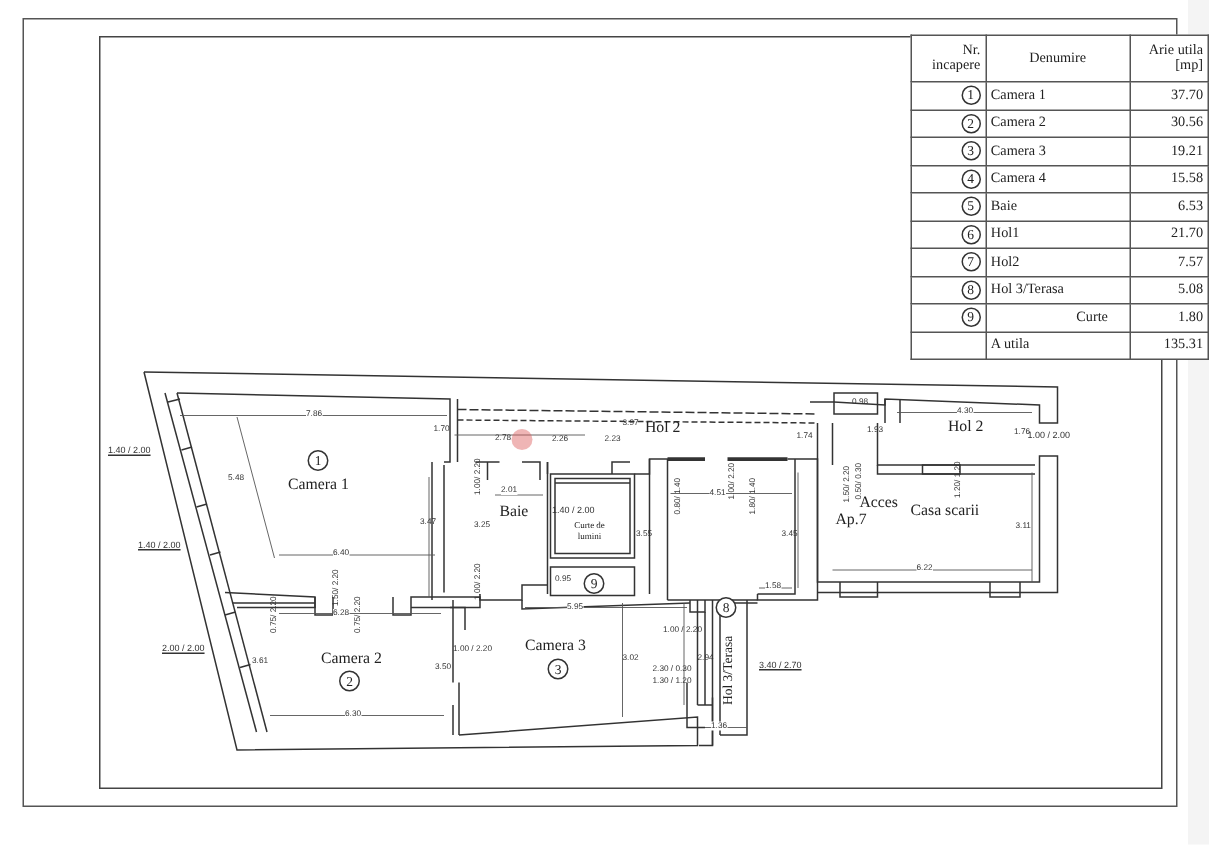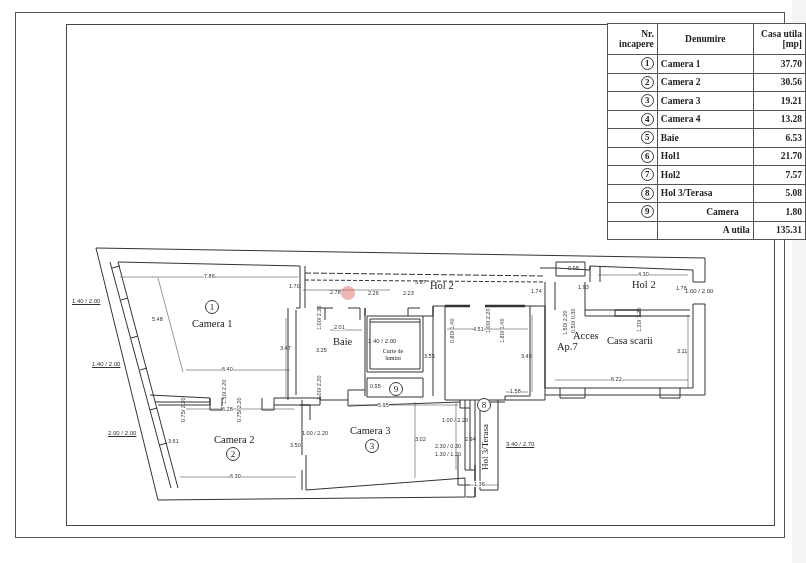--- a/index.html
+++ b/index.html
@@ -2,21 +2,21 @@
 <html><head>
 <meta charset="utf-8">
 <style>
   html,body{margin:0;padding:0;background:#ffffff;}
   body{width:806px;height:563px;position:relative;overflow:hidden;font-family:"Liberation Serif",serif;color:#222;}
   .outer-frame{position:absolute;left:15px;top:12px;width:770px;height:526px;border:1px solid #555;box-sizing:border-box;}
   .inner-frame{position:absolute;left:66px;top:24px;width:709px;height:502px;border:1px solid #444;box-sizing:border-box;}
   .right-strip{position:absolute;left:792px;top:0;width:14px;height:563px;background:#f4f4f4;}
 
   table.legend{position:absolute;left:607px;top:23px;border-collapse:collapse;font-size:9.5px;background:#fff;}
-  table.legend td,table.legend th{border:1px solid #555;padding:0 3px;height:17.5px;font-weight:bold;}
+  table.legend td,table.legend th{border:1px solid #555;padding:0 3px;height:17.5px;font-weight:normal;}
   table.legend th{height:30px;line-height:10px;}
   .c-nr{width:44px;text-align:right;}
   .c-den{width:85px;}
   .c-area{width:48px;text-align:right;}
   .circ{display:inline-block;width:11px;height:11px;border:1px solid #333;border-radius:50%;font-size:9px;line-height:11px;text-align:center;}
 
   svg.plan{position:absolute;left:0;top:0;}
   .txt{position:absolute;white-space:nowrap;}
   .room-lbl{font-size:10.5px;font-family:"Liberation Serif",serif;color:#222;}
   .dim-lbl{font-size:5.5px;font-family:"Liberation Sans",sans-serif;color:#333;}
@@ -28,41 +28,41 @@
 
 <div class="right-strip"></div>
 <div class="outer-frame"></div>
 <div class="inner-frame"></div>
 
 <table class="legend">
   <tbody>
       <tr>
     <th class="c-nr">Nr. incapere</th>
     <th class="c-den">Denumire</th>
-    <th class="c-area">Casa utila [mp]</th>
+    <th class="c-area">Arie utila [mp]</th>
   </tr>
   <tr>
         <td class="c-nr"><span class="circ">1</span></td>
         <td class="c-den">Camera 1</td>
         <td class="c-area">37.70</td>
       </tr>
   <tr>
         <td class="c-nr"><span class="circ">2</span></td>
         <td class="c-den">Camera 2</td>
         <td class="c-area">30.56</td>
       </tr>
   <tr>
         <td class="c-nr"><span class="circ">3</span></td>
         <td class="c-den">Camera 3</td>
         <td class="c-area">19.21</td>
       </tr>
   <tr>
         <td class="c-nr"><span class="circ">4</span></td>
         <td class="c-den">Camera 4</td>
-        <td class="c-area">13.28</td>
+        <td class="c-area">15.58</td>
       </tr>
   <tr>
         <td class="c-nr"><span class="circ">5</span></td>
         <td class="c-den">Baie</td>
         <td class="c-area">6.53</td>
       </tr>
   <tr>
         <td class="c-nr"><span class="circ">6</span></td>
         <td class="c-den">Hol1</td>
         <td class="c-area">21.70</td>
@@ -72,26 +72,26 @@
         <td class="c-den">Hol2</td>
         <td class="c-area">7.57</td>
       </tr>
   <tr>
         <td class="c-nr"><span class="circ">8</span></td>
         <td class="c-den">Hol 3/Terasa</td>
         <td class="c-area">5.08</td>
       </tr>
   <tr>
         <td class="c-nr"><span class="circ">9</span></td>
-        <td class="c-den" style="text-align:right;padding-right:14px">Camera</td>
+        <td class="c-den" style="text-align:right;padding-right:14px">Curte</td>
         <td class="c-area">1.80</td>
       </tr>
   <tr>
         <td class="c-nr"></td>
-        <td class="c-den" style="text-align:right">A utila</td>
+        <td class="c-den" style="">A utila</td>
         <td class="c-area">135.31</td>
       </tr>
 </tbody>
   </table>
 
 <svg class="plan" width="806" height="563" viewBox="0 0 806 563">
   <g fill="none" stroke="#333" stroke-width="1">
 
     <path d="M96 248 L705 258 L705 282 L693 282 L693 270 L590 266 L590 270 L556 268 L540 268"></path>
     <path d="M96 248 L158 500 L465 497 L465 490"></path>

